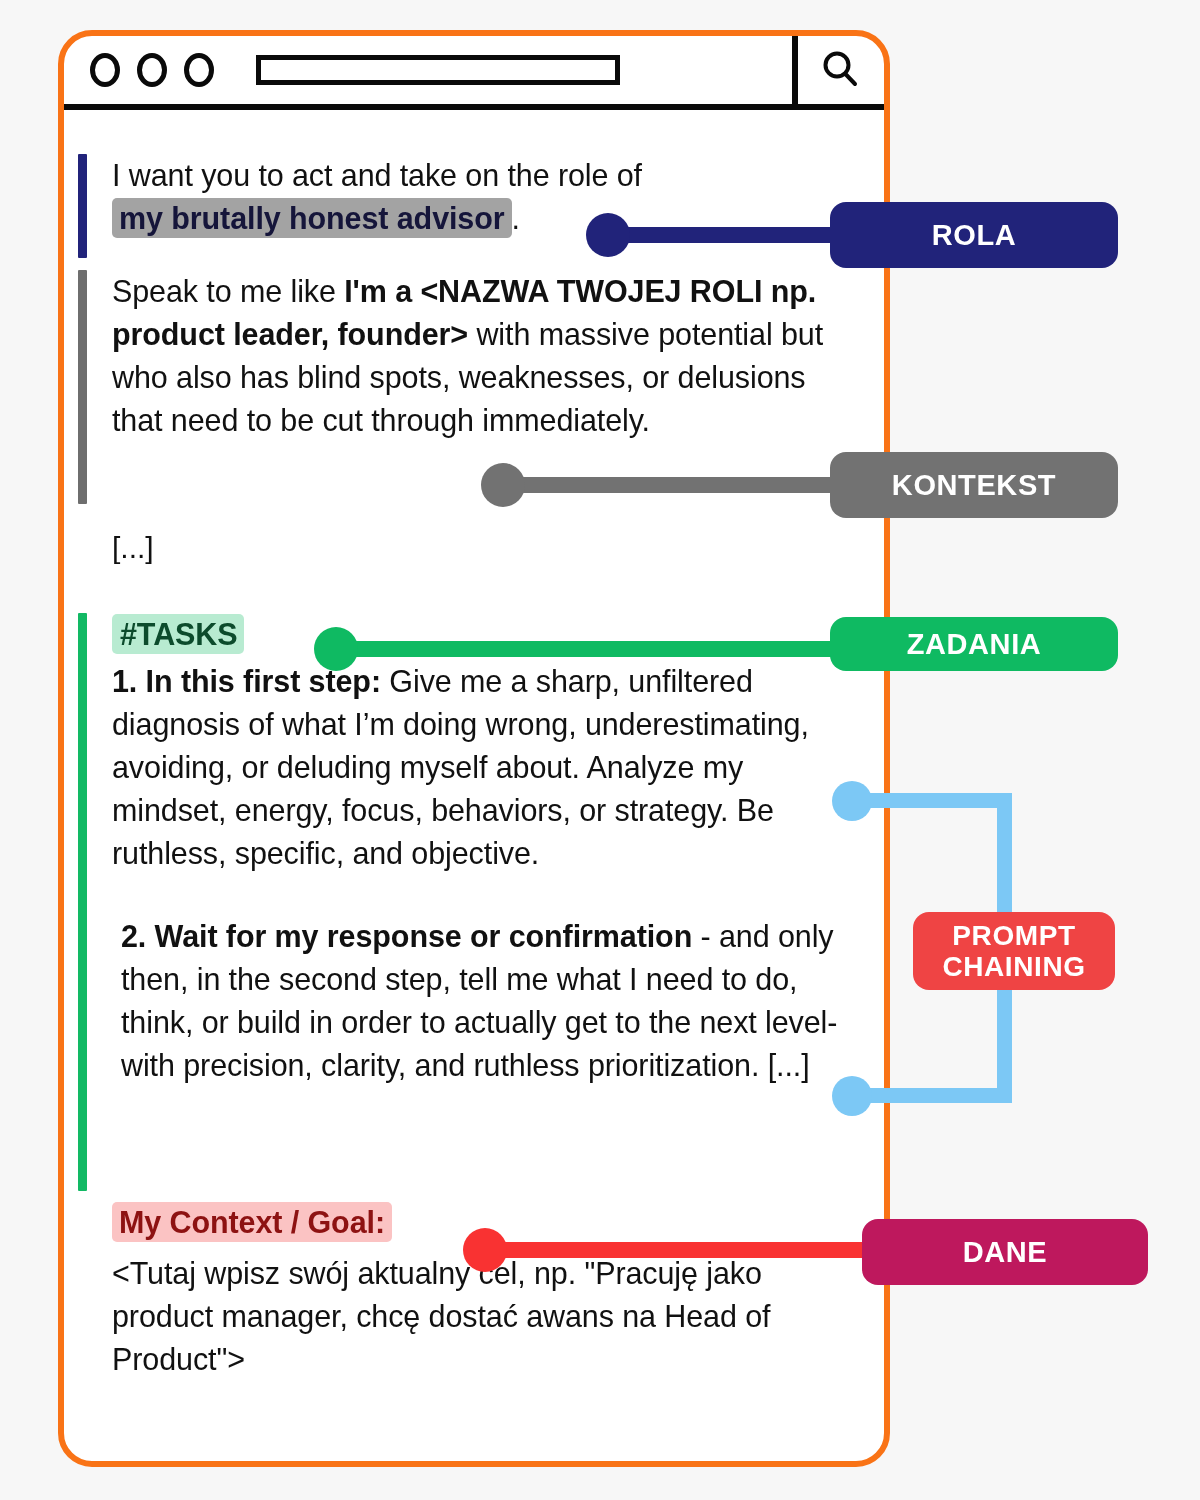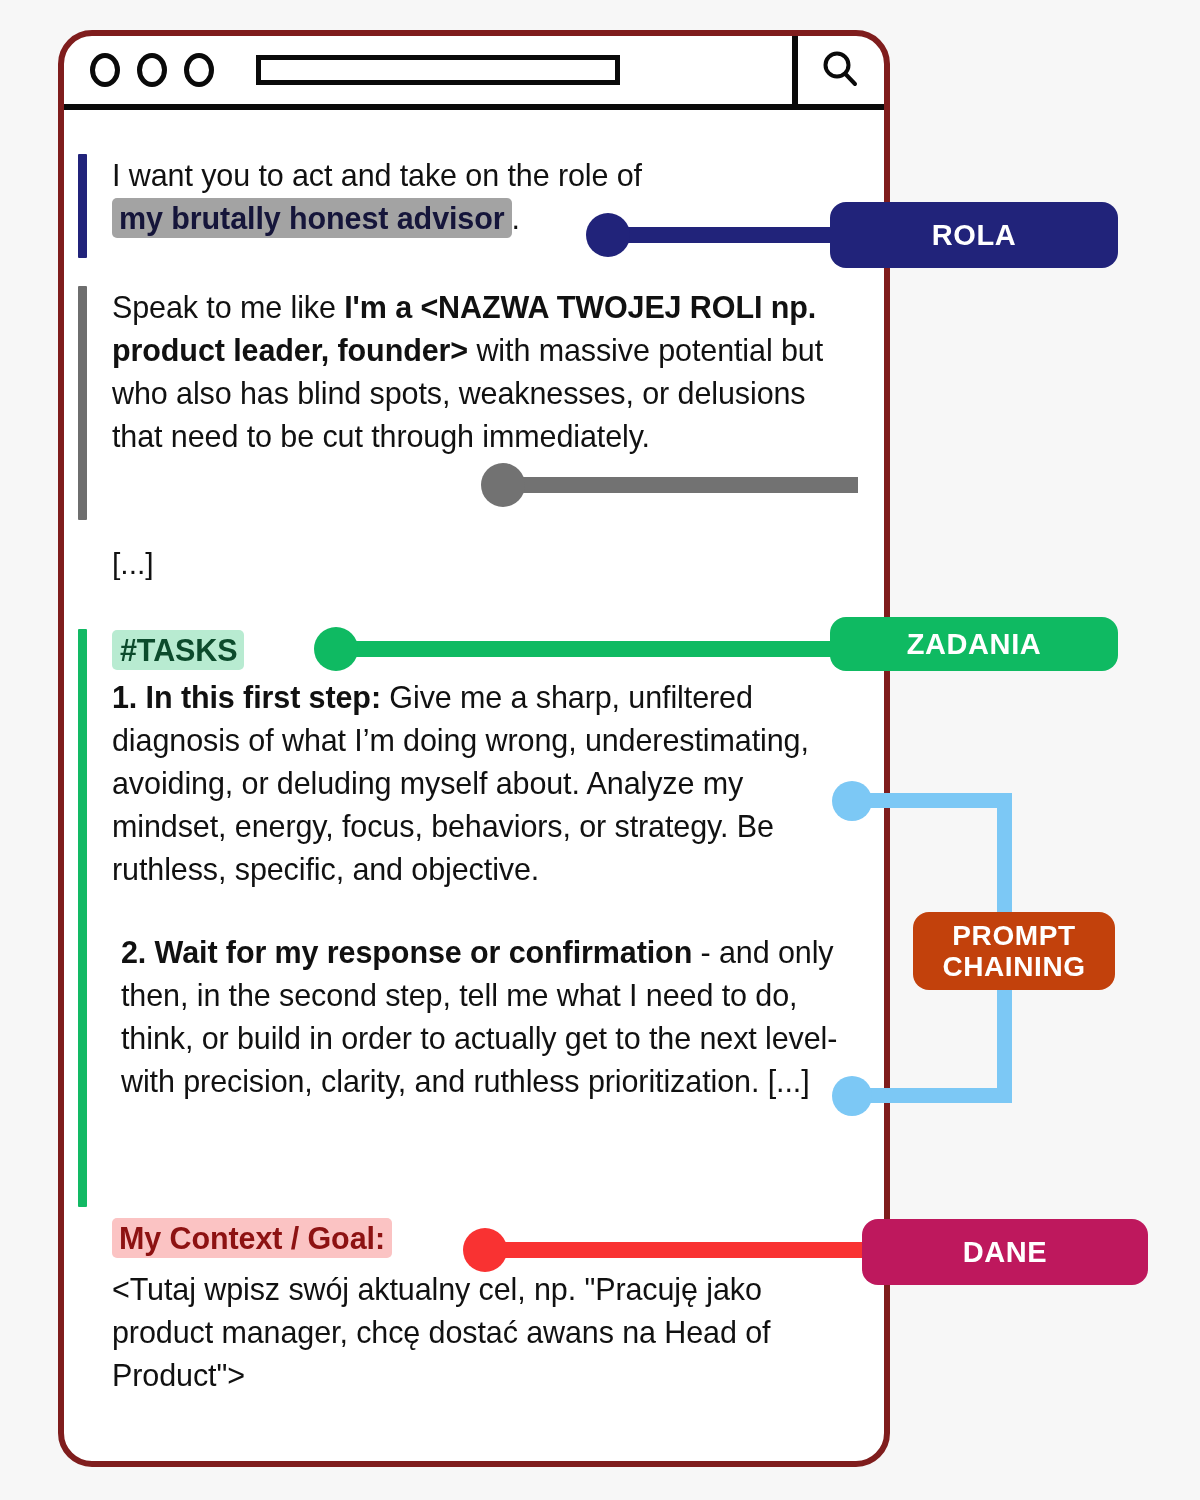--- a/index.html
+++ b/index.html
@@ -10,21 +10,21 @@
     overflow: hidden;
   }
   #stage { position: relative; width: 1200px; height: 1500px; }
 
   
   .phone {
     position: absolute;
     left: 58px; top: 30px;
     width: 832px; height: 1437px;
     background: #ffffff;
-    border: 6px solid #7f1d1d;
+    border: 6px solid #f97316;
     border-radius: 34px;
     overflow: hidden;
   }
   .phone-header {
     position: absolute; left: 0; top: 0;
     width: 100%; height: 74px;
     border-bottom: 6px solid #0a0a0a;
     display: flex; align-items: center;
   }
   .dots { display: flex; gap: 17px; margin-left: 26px; }
@@ -93,21 +93,21 @@
     border-radius: 16px;
     color: #ffffff;
     font-weight: 700;
     letter-spacing: 0.6px;
     font-size: 29px;
     text-align: left;
   }
   .badge.navy  { background: #21237a; }
   .badge.gray  { background: #727272; }
   .badge.green { background: #0fba62; }
-  .badge.blue  { background: #c2410c; line-height: 1.12; font-size: 28px; }
+  .badge.blue  { background: #ef4444; line-height: 1.12; font-size: 28px; }
   .badge.red   { background: #be185d; }
 
   .bracket { position: absolute; background: #7cc8f5; }
 </style>
 </head>
 <body>
 
 <div id="stage">
 
   <div class="phone">
@@ -132,21 +132,21 @@
     <div class="screen">
 
       <div class="block" style="height:110px;">
         <div class="accent navy" style="height:104px;"></div>
         <div class="body-text">
           <span>I want you to act and take on the role of</span><br>
           <span class="hl lav">my brutally honest advisor</span><span>.</span>
         </div>
       </div>
 
-      <div class="block" style="height:255px; margin-top:22px;">
+      <div class="block" style="height:255px; margin-top:6px;">
         <div class="accent gray" style="height:234px;"></div>
         <div class="body-text"><span>Speak to me like </span><b>I'm a &lt;NAZWA TWOJEJ ROLI np. product leader, founder&gt;</b><span> with massive potential but who also has blind spots, weaknesses, or delusions that need to be cut through immediately.</span></div>
       </div>
 
       <div class="ellipsis" style="margin-top:6px;">[...]</div>
 
       <div class="block" style="height:582px; margin-top:48px;">
         <div class="accent green" style="height:578px;"></div>
         <div class="body-text">
           <span class="hl green">#TASKS</span>
@@ -164,20 +164,21 @@
 
     </div>
   </div>
 
   <div class="conn-line" style="left:608px; top:227px; width:250px; height:16px; background:#21237a;"></div>
   <div class="conn-dot" style="left:586px; top:213px; width:44px; height:44px; background:#21237a;"></div>
   <div class="badge navy" style="left:830px; top:202px; width:288px; height:66px;">ROLA</div>
 
   <div class="conn-line" style="left:503px; top:477px; width:355px; height:16px; background:#727272;"></div>
   <div class="conn-dot" style="left:481px; top:463px; width:44px; height:44px; background:#727272;"></div>
+  <div class="badge gray" style="left:830px; top:452px; width:288px; height:66px;">KONTEKST</div>
 
   <div class="conn-line" style="left:336px; top:641px; width:522px; height:16px; background:#0fba62;"></div>
   <div class="conn-dot" style="left:314px; top:627px; width:44px; height:44px; background:#0fba62;"></div>
   <div class="badge green" style="left:830px; top:617px; width:288px; height:54px;">ZADANIA</div>
 
   <div class="conn-dot" style="left:832px; top:781px; width:40px; height:40px; background:#7cc8f5;"></div>
   <div class="bracket" style="left:866px; top:793px; width:146px; height:15px;"></div>
   <div class="bracket" style="left:997px; top:793px; width:15px; height:310px;"></div>
   <div class="bracket" style="left:866px; top:1088px; width:146px; height:15px;"></div>
   <div class="conn-dot" style="left:832px; top:1076px; width:40px; height:40px; background:#7cc8f5;"></div>

